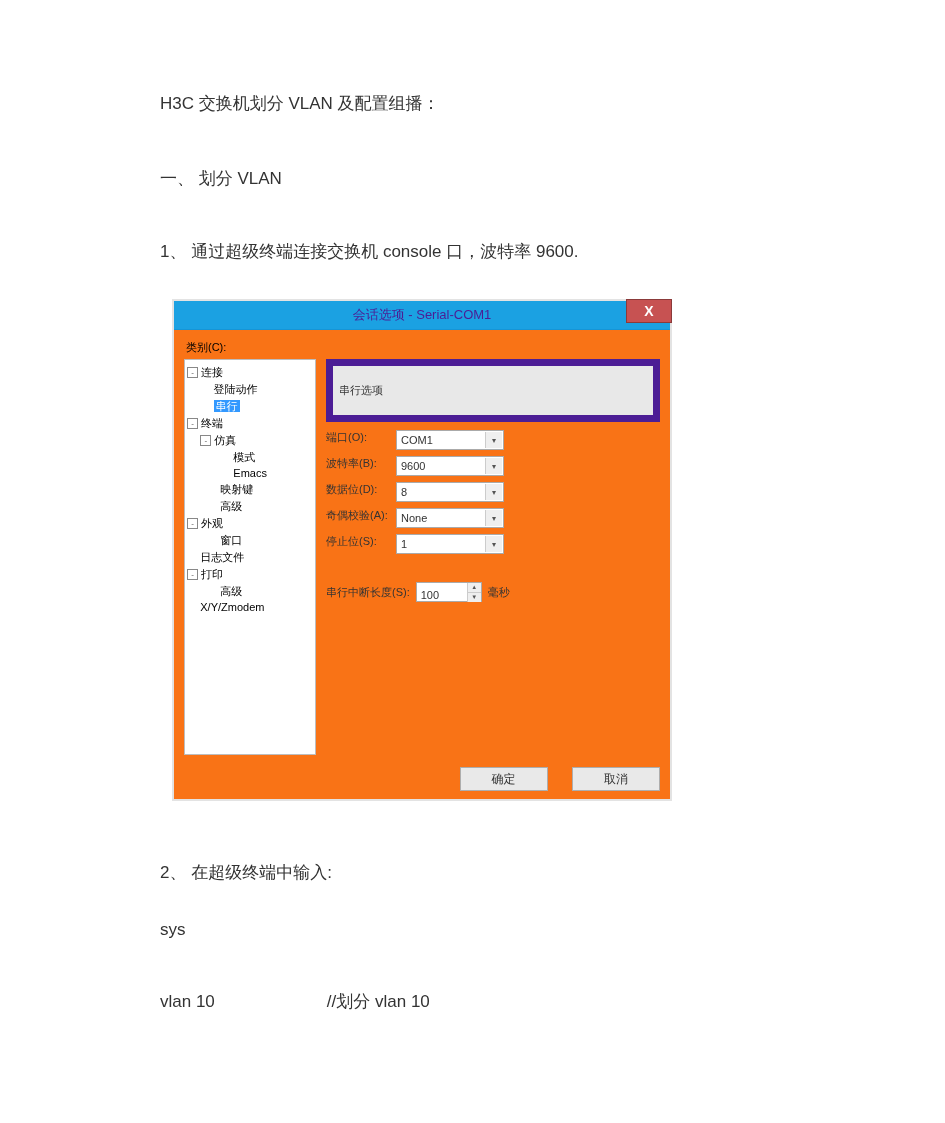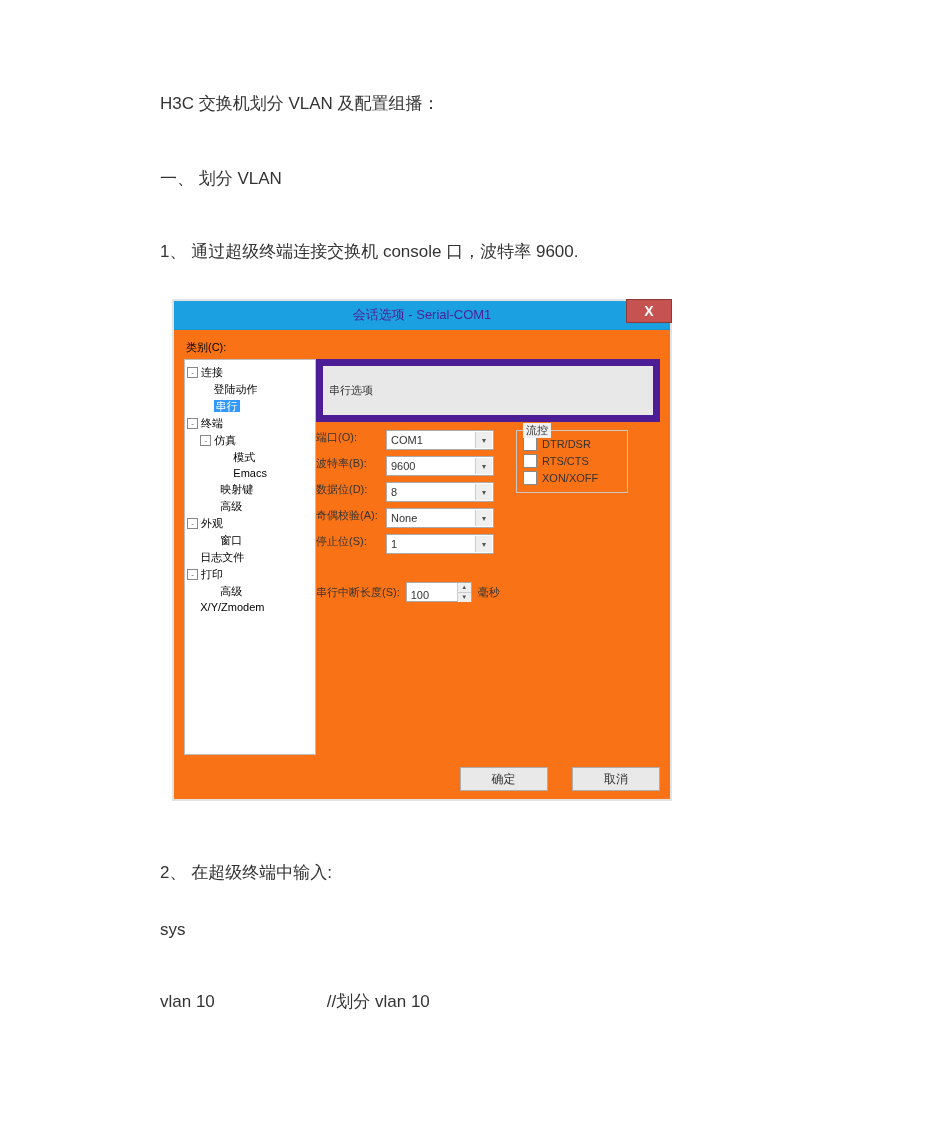--- a/index.html
+++ b/index.html
@@ -10,21 +10,21 @@
   .cmd{font-size:17px;margin:0 0 50px 0}
   .comment{display:inline-block;margin-left:112px}
 
   
   .shot{border:2px solid #e3e3e3;width:496px;margin:0 0 60px 12px;position:relative;font-family:Tahoma,"Microsoft YaHei",Arial,sans-serif}
   .titlebar{background:#1ba1e2;height:28px;position:relative;border-bottom:1px solid #1695d6}
   .titlebar .t{position:absolute;left:0;right:0;top:5px;text-align:center;font-size:13px;color:#4c1d95}
   .closebtn{position:absolute;right:-2px;top:-2px;width:44px;height:22px;background:#c75252;color:#fff;text-align:center;font-size:14px;line-height:22px;font-weight:bold;border:1px solid #8b3a3a}
   .dlgbody{background:#f97316;padding:10px 10px 8px 10px}
   .catlbl{font-size:11px;color:#000;margin-bottom:4px;padding-left:2px}
-  .cols{display:flex;}
+  .cols{display:flex;gap:10px}
   .treebox{background:#fff;border:1px solid #bdbdbd;width:126px;height:386px;font-size:11px;color:#000;overflow:hidden;padding:4px 2px}
   .treebox ul{list-style:none;margin:0;padding:0}
   .treebox li{padding:1px 0;white-space:nowrap}
   .dash{color:#999;font-family:monospace}
   .box{display:inline-block;width:9px;height:9px;border:1px solid #888;font-size:8px;line-height:9px;text-align:center;color:#555;background:#fff;vertical-align:1px}
   .sel{background:#3399ff;color:#fff;padding:0 2px}
   .rightpane{flex:1}
   .grptitle{background:#e8e8e8;border:7px solid #4c1d95;padding:17px 6px;font-size:11px;font-weight:normal;margin-bottom:8px}
   .formrow{display:flex;font-size:11px;margin-bottom:6px}
   .formrow .lbl{width:70px;text-align:left}
@@ -113,35 +113,20 @@
                   </div>
               </div>
               <div class="formrow">
                 <span class="lbl">停止位(S):</span>
                 <div class="sel-input">
                     <span>1</span>
                     <span class="arrow">▾</span>
                   </div>
               </div>
             </div>
-            <div class="flowgroup">
-              <span class="legend">流控</span>
-              <div class="chkrow">
-                  <span class="chk"></span>
-                  <span>DTR/DSR</span>
-                </div>
-              <div class="chkrow">
-                  <span class="chk"></span>
-                  <span>RTS/CTS</span>
-                </div>
-              <div class="chkrow">
-                  <span class="chk"></span>
-                  <span>XON/XOFF</span>
-                </div>
-            </div>
           </div>
           <div class="breakrow">
             <span>串行中断长度(S):</span>
             <div class="spin">
               <span>100</span>
               <div class="sp">
                   <div>▲</div>
                   <div>▼</div>
                 </div>
             </div>

